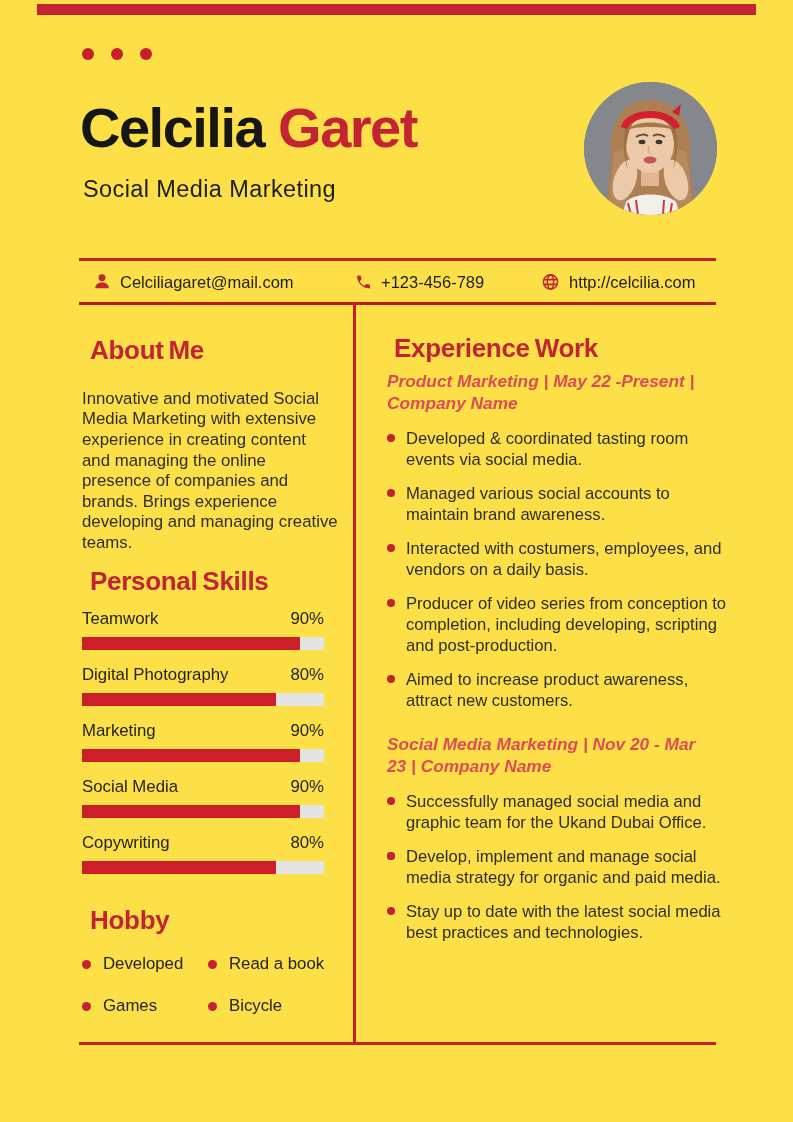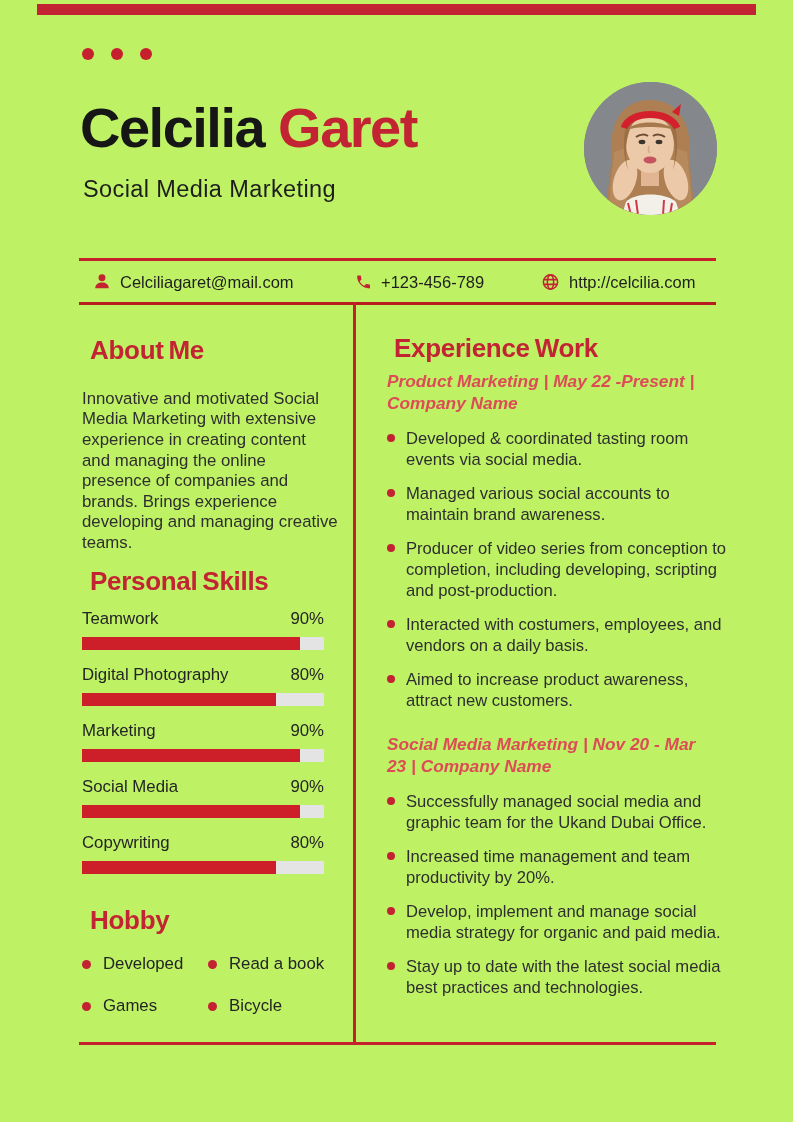--- a/index.html
+++ b/index.html
@@ -1,17 +1,17 @@
 <!DOCTYPE html>
 <html><head>
 <meta charset="utf-8">
 <style>
   html,body{margin:0;padding:0;background:#ffffff;}
   .page{
-    position:relative;width:793px;height:1122px;background:#bef264;overflow:hidden;
+    position:relative;width:793px;height:1122px;background:#fde047;overflow:hidden;
     font-family:"Liberation Sans",sans-serif;color:#2e2e2e;
   }
   
   .topbar{position:absolute;left:37px;top:4px;width:719px;height:11px;background:#c32433;}
   .dots{position:absolute;left:82px;top:48px;display:flex;gap:17px;}
   .dot{width:12px;height:12px;border-radius:50%;background:#c6202f;}
   
   .name{position:absolute;left:80px;top:96px;margin:0;font-size:56px;line-height:64px;
         font-weight:800;letter-spacing:-1.5px;color:#161616;white-space:nowrap;}
   .name .last{color:#c32433;margin-left:14px;}
@@ -210,28 +210,28 @@
       <span>Bicycle</span>
     </div>
   </div>
 
   <h2 class="h2 t-exp">Experience Work</h2>
 
   <p class="job-title jt1">Product Marketing | May 22 -Present | Company Name</p>
   <ul class="bullets ul1">
     <li><span class="bullet-dot"></span><span>Developed &amp; coordinated tasting room events via social media.</span></li>
     <li><span class="bullet-dot"></span><span>Managed various social accounts to maintain brand awareness.</span></li>
+    <li><span class="bullet-dot"></span><span>Interacted with costumers, employees, and vendors on a daily basis.</span></li>
     <li><span class="bullet-dot"></span><span>Producer of video series from conception to completion, including developing, scripting and post-production.</span></li>
-    <li><span class="bullet-dot"></span><span>Interacted with costumers, employees, and vendors on a daily basis.</span></li>
     <li><span class="bullet-dot"></span><span>Aimed to increase product awareness, attract new customers.</span></li>
   </ul>
 
   <p class="job-title jt2">Social Media Marketing | Nov 20 - Mar 23 | Company Name</p>
   <ul class="bullets ul2">
     <li><span class="bullet-dot"></span><span>Successfully managed social media and graphic team for the Ukand Dubai Office.</span></li>
-    <li><span class="bullet-dot"></span><span>Increased time management and team productivity by 20%.</span></li>
+    <li><span class="bullet-dot"></span></li>
     <li><span class="bullet-dot"></span><span>Develop, implement and manage social media strategy for organic and paid media.</span></li>
     <li><span class="bullet-dot"></span><span>Stay up to date with the latest social media best practices and technologies.</span></li>
   </ul>
 
   <div class="bottomline"></div>
 
 </div>
 
 </body></html>

